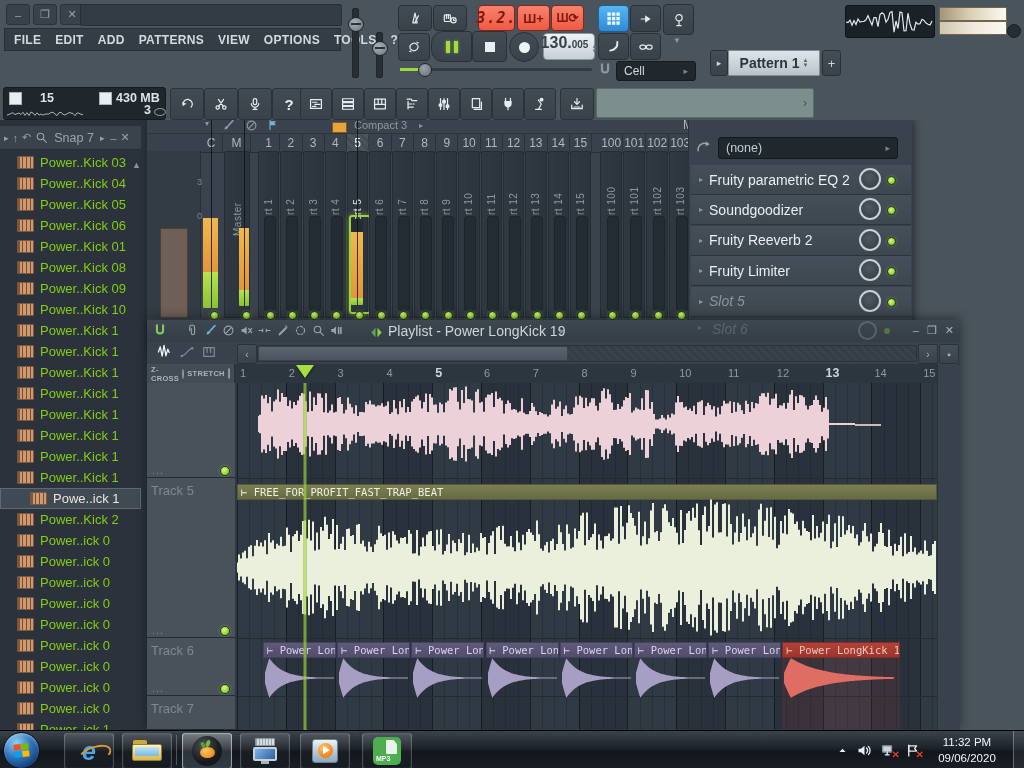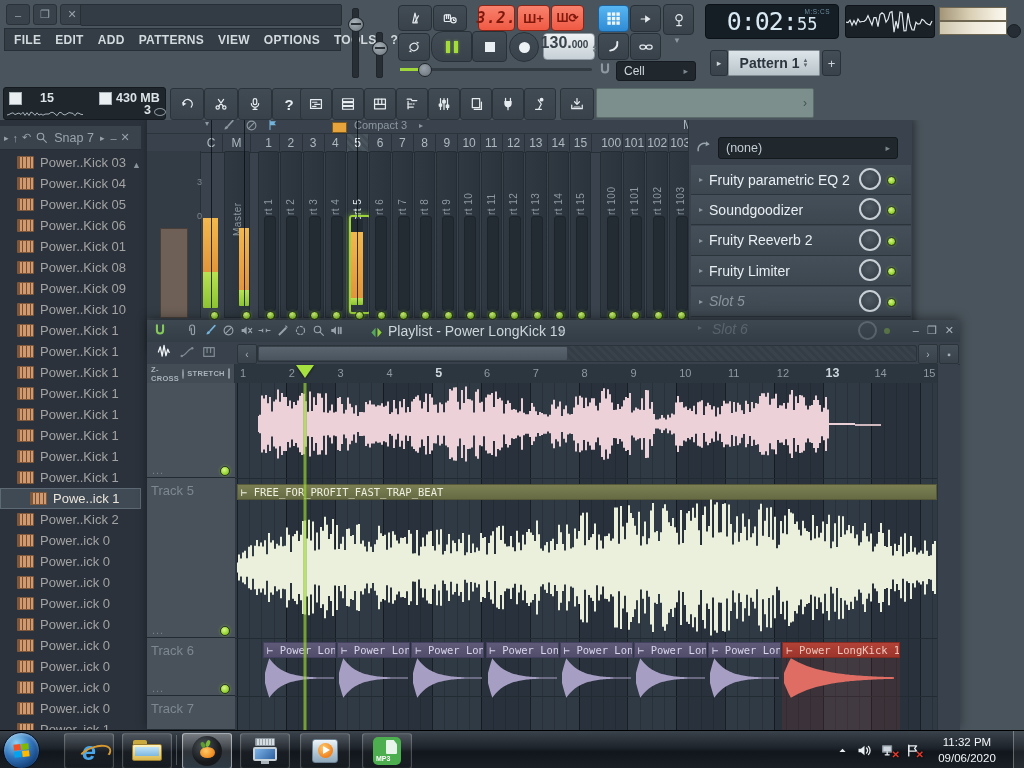--- a/index.html
+++ b/index.html
@@ -68,21 +68,21 @@
 
   
   #browser{left:0;top:120px;width:147px;height:610px;background:#2b323b;z-index:5;border-right:6px solid #262c33}
   #bheader{position:absolute;left:0;top:6px;width:141px;height:24px;background:#3a434c;border-bottom:1px solid #272e35;
     display:flex;align-items:center;gap:4px;padding:0 4px;box-sizing:border-box;color:#97a2ab}
   #btitle{font-size:12.5px;color:#9aa5ae;margin:0 2px}
   #blist{position:absolute;left:0;top:32px;width:141px;height:578px;overflow:hidden}
   .brow{position:relative;height:21px;display:flex;align-items:center;padding-left:17px;box-sizing:border-box}
   .bicon{width:15px;height:11px;background:#d09a6e;border:1px solid #7e563a;border-radius:1px;margin-right:6px;flex:none;
     background-image:linear-gradient(90deg,#7e563a 2px,transparent 2px),repeating-linear-gradient(90deg,rgba(90,60,40,.8) 0 1px,transparent 1px 4px)}
-  .btxt{font-size:13px;color:#a3a3a3;white-space:nowrap}
+  .btxt{font-size:13px;color:#84cc16;white-space:nowrap}
   .brow.sel{background:#3f4a54;border:1px solid #5d6974;padding-left:29px}
   .brow.sel .btxt{color:#ece5da}
   #bscrollup{position:absolute;left:132px;top:40px;color:#8a949d;font-size:9px}
 
   
   #mixer{left:147px;top:115px;width:765px;height:235px;background:#3a434d;z-index:10;
     box-shadow:2px 3px 8px rgba(0,0,0,.45);overflow:hidden}
   #mxtool{position:absolute;left:0;top:4px;width:765px;height:14px;color:#8d98a1;font-size:11px;overflow:hidden}
   #mxtitle{position:absolute;left:536px;top:3px;font-size:12px;color:#aab5bd;height:12px;overflow:hidden}
   .mxwb{position:absolute;top:3px;font-size:9px;color:#9aa5ad;height:11px;overflow:hidden}
@@ -254,21 +254,21 @@
         <span class="bar"></span>
       </div>
     <div class="abs ttn" id="stopbtn" style="left:472px;top:31px;width:33px;height:29px">
         <span class="sq"></span>
       </div>
     <div class="abs ttn" id="recbtn" style="left:509px;top:32px;width:28px;height:28px">
         <span class="ci"></span>
       </div>
     <div class="abs" id="tempo" style="left:543px;top:33px;width:50px;height:25px">
       <span id="tempo-int">130.</span>
-        <span id="tempo-dec">000</span>
+        <span id="tempo-dec">005</span>
         <span class="spin">▲<br>▼</span>
     </div>
     <div class="abs" id="shuttle" style="left:400px;top:68px;width:192px">
         <span class="gr"></span>
         <span class="kn"></span>
       </div>
 
     <div class="abs bluebtn" style="left:598px;top:5px;width:29px;height:25px">
         <span class="ic">
           <svg width="15" height="15" viewBox="0 0 16 16" fill="currentColor">
@@ -320,25 +320,20 @@
     <span class="abs ic" style="left:598px;top:62px;color:#8d98a1">
         <svg width="14" height="14" viewBox="0 0 16 16" fill="none" stroke="currentColor" stroke-width="1.4" stroke-linecap="round" stroke-linejoin="round">
           <path d="M4.5 2.5v6a3.5 3.5 0 0 0 7 0v-6" stroke-width="2.4"></path>
         </svg>
       </span>
     <div class="abs" id="cellbox" style="left:616px;top:61px;width:80px;height:20px">
       <span>Cell</span>
         <span style="font-size:9px;color:#7d8790">▸</span>
     </div>
 
-    <div class="abs" id="timedisp" style="left:705px;top:4px;width:132px;height:33px">
-      <span id="time-mode">M:S:CS</span>
-      <span id="time-main">0:02:</span>
-        <span id="time-cs">55</span>
-    </div>
     <div class="abs sqbtn" style="left:710px;top:50px;width:16px;height:24px;font-size:9px">▸</div>
     <div class="abs" id="patdisp" style="left:728px;top:50px;width:90px;height:24px">
       <span>Pattern 1</span>
         <span class="spin" style="color:#5a656d">▲<br>▼</span>
     </div>
     <div class="abs sqbtn" style="left:822px;top:50px;width:17px;height:24px;font-size:13px">
         <span>+</span>
       </div>
 
     <svg id="osc" class="abs" style="left:845px;top:5px" width="88" height="31">

